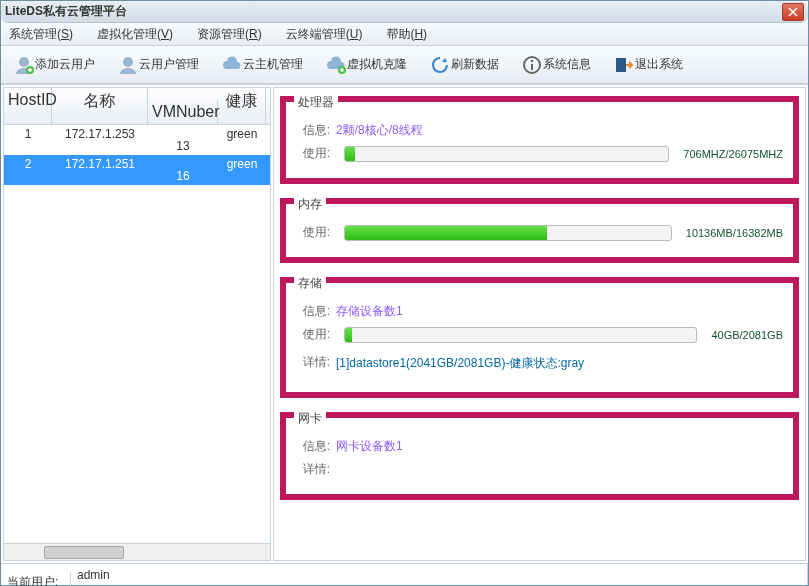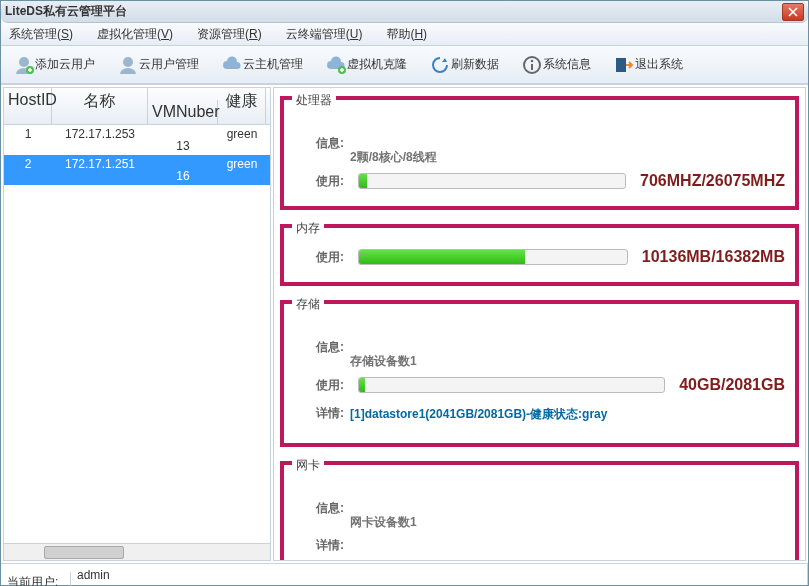--- a/index.html
+++ b/index.html
@@ -23,30 +23,30 @@
 .tr:nth-child(even) { background: #fff; }
 .tr.selected { background: #3399ff; color: #fff; }
 .td { padding: 2px 4px; text-align: center; font-size: 12px; }
 .col-host { width: 48px; }
 .col-name { width: 96px; }
 .col-vm { width: 70px; margin-top: 12px; }
 .col-health { width: 48px; }
 .hscroll { height: 17px; background: #f0f0f0; border-top: 1px solid #c8d3de; display: flex; align-items: center; }
 .hscroll-thumb { width: 80px; height: 13px; background: #d0d0d0; border: 1px solid #aaa; margin-left: 40px; border-radius: 2px; }
 .right-pane { flex: 1; border: 1px solid #c8d3de; margin: 2px 2px 2px 0; overflow: auto; padding: 2px; }
-.group { border: 4px solid #be185d; margin: 6px 4px 14px 4px; position: relative; padding: 14px 10px 10px 26px; }
+.group { border: 6px solid #be185d; margin: 6px 4px 14px 4px; position: relative; padding: 14px 10px 10px 10px; }
 .group-title { position: absolute; top: -8px; left: 8px; background: #fff; padding: 0 4px; color: #444; font-size: 12px; }
-.kv-row { display: flex; align-items: center; margin: 6px 0; gap: 6px; font-weight: bold; }
+.kv-row { display: flex; align-items: center; margin: 6px 0; gap: 6px; }
 .kv-label { color: #666; width: 34px; text-align: right; }
-.kv-text { color: #737373; margin-top: 29px; }
+.kv-text { color: #8b5cf6; }
 .progress-wrap { flex: 1; height: 16px; background: #f4f4f4; border: 1px solid #bbb; border-radius: 3px; position: relative; overflow: hidden; margin: 0 8px; }
 .progress-fill { height: 100%; }
 .progress-fill.green { background: linear-gradient(#66e04a,#2fbc13); }
 .progress-fill.thin-green { background: linear-gradient(#66e04a,#2fbc13); }
-.progress-right { color: #7f1d1d; font-size: 16px; white-space: nowrap; }
+.progress-right { color: #14532d; font-size: 11px; white-space: nowrap; }
 .detail { color: #0369a1; margin: 6px 0 4px 0; }
 .statusbar { height: 22px; border-top: 1px solid #c8d3de; display: flex; align-items: center; font-size: 12px; }
 .status-cell { border-right: 1px solid #c8d3de; padding: 0 6px; height: 100%; display: flex; align-items: center; }
 .status-cell:first-child { width: 70px; margin-top: 15px; }
 svg { display: block; }
 </style>
 </head>
 <body>
 
 <div class="window">

